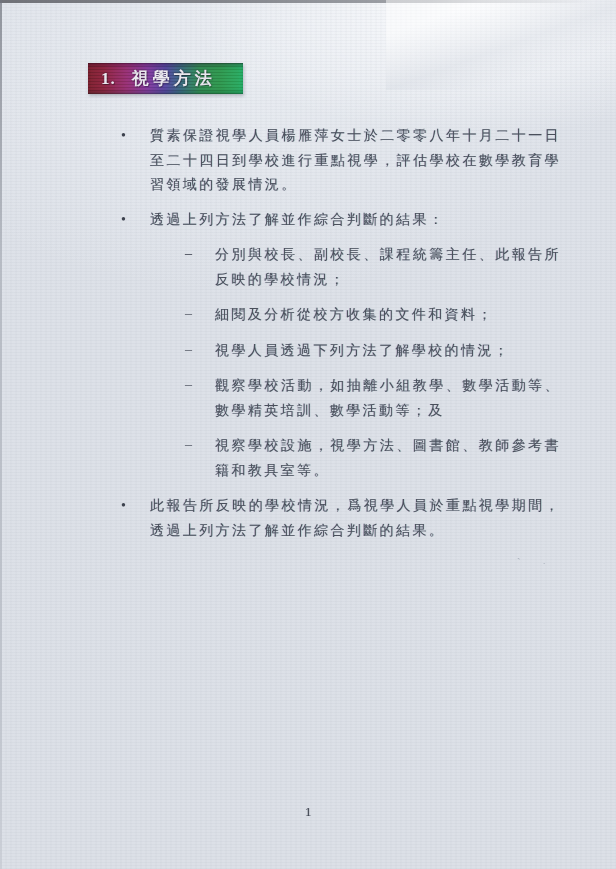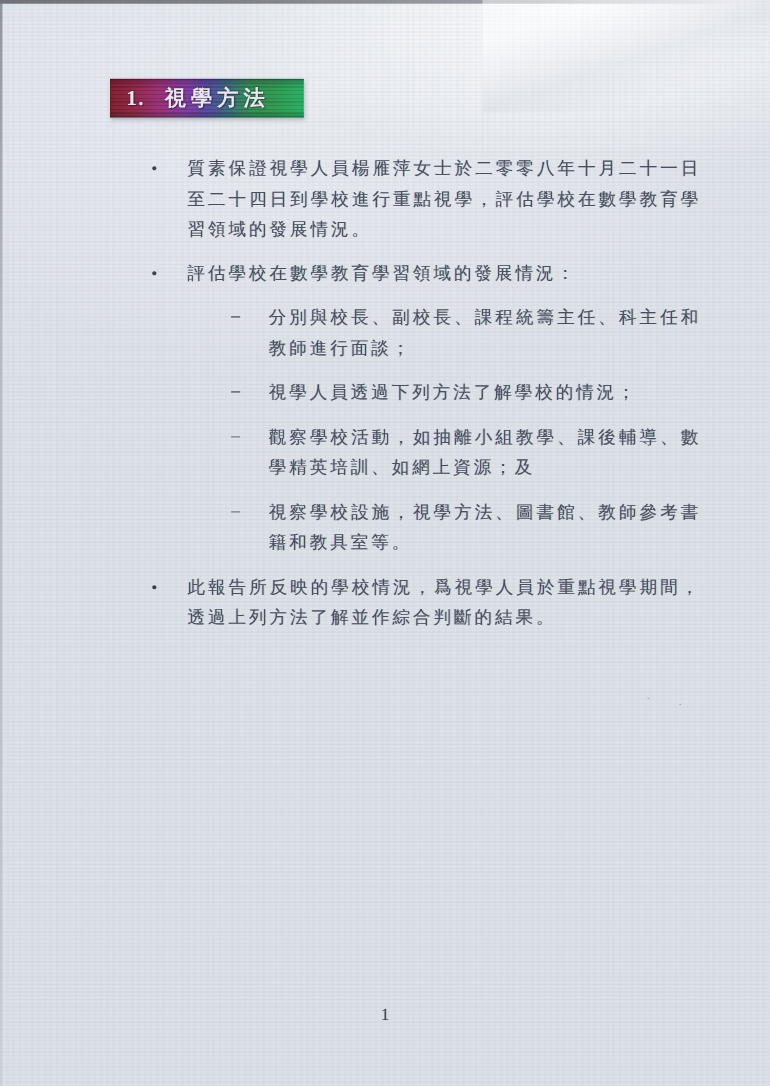--- a/index.html
+++ b/index.html
@@ -93,27 +93,27 @@
   <div class="edge-left"></div>
   <div class="fold-shade"></div>
 
   <div class="section-header">
     <span class="section-number">1.</span>
     <span class="section-title">視學方法</span>
   </div>
 
   <div class="content" id="bullet-list">
       <div class="bullet"><span class="marker">•</span><span class="txt">質素保證視學人員楊雁萍女士於二零零八年十月二十一日至二十四日到學校進行重點視學，評估學校在數學教育學習領域的發展情況。</span></div>
-      <div class="bullet"><span class="marker">•</span><span class="txt">評估學校在數學教育學習領域的發展情況：</span></div>
+      <div class="bullet"><span class="marker">•</span><span class="txt">透過上列方法了解並作綜合判斷的結果：</span></div>
       <div class="sub-group">
         <div class="sub"><span class="marker">–</span></div>
-        <div class="sub"><span class="marker">–</span><span class="txt">分別與校長、副校長、課程統籌主任、科主任和教師進行面談；</span></div>
-        <div class="sub"><span class="marker">–</span></div>
+        <div class="sub"><span class="marker">–</span><span class="txt">分別與校長、副校長、課程統籌主任、此報告所反映的學校情況；</span></div>
+        <div class="sub"><span class="marker">–</span><span class="txt">細閱及分析從校方收集的文件和資料；</span></div>
         <div class="sub"><span class="marker">–</span><span class="txt">視學人員透過下列方法了解學校的情況；</span></div>
-        <div class="sub"><span class="marker">–</span><span class="txt">觀察學校活動，如抽離小組教學、課後輔導、數學精英培訓、如網上資源；及</span></div>
+        <div class="sub"><span class="marker">–</span><span class="txt">觀察學校活動，如抽離小組教學、數學活動等、數學精英培訓、數學活動等；及</span></div>
         <div class="sub"><span class="marker">–</span><span class="txt">視察學校設施，視學方法、圖書館、教師參考書籍和教具室等。</span></div>
       </div>
       <div class="bullet"><span class="marker">•</span><span class="txt">此報告所反映的學校情況，爲視學人員於重點視學期間，透過上列方法了解並作綜合判斷的結果。</span></div>
     </div>
 
   <div class="speck-a">、</div>
   <div class="speck-b">.</div>
 
   <div class="page-number">1</div>
 </div>

